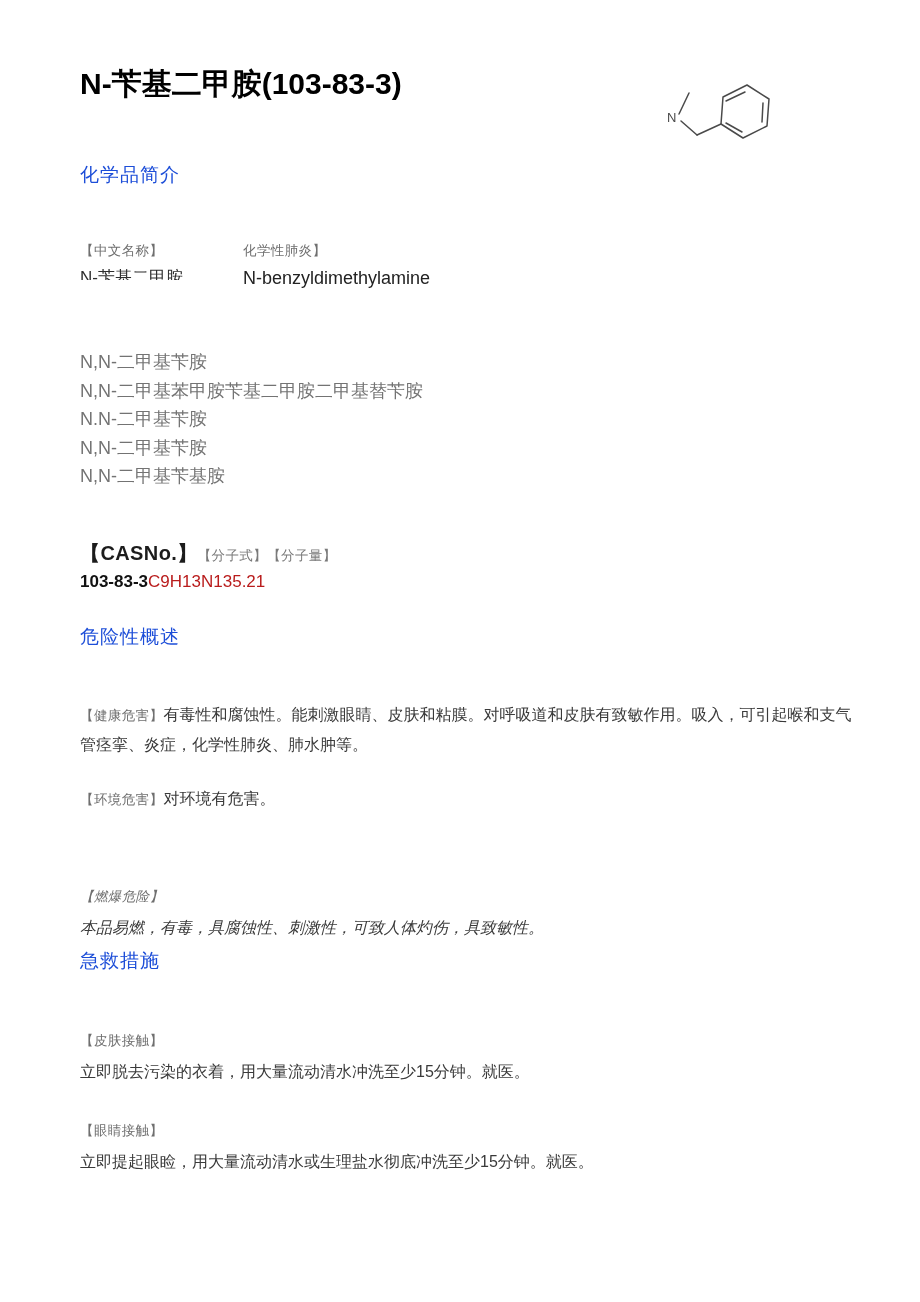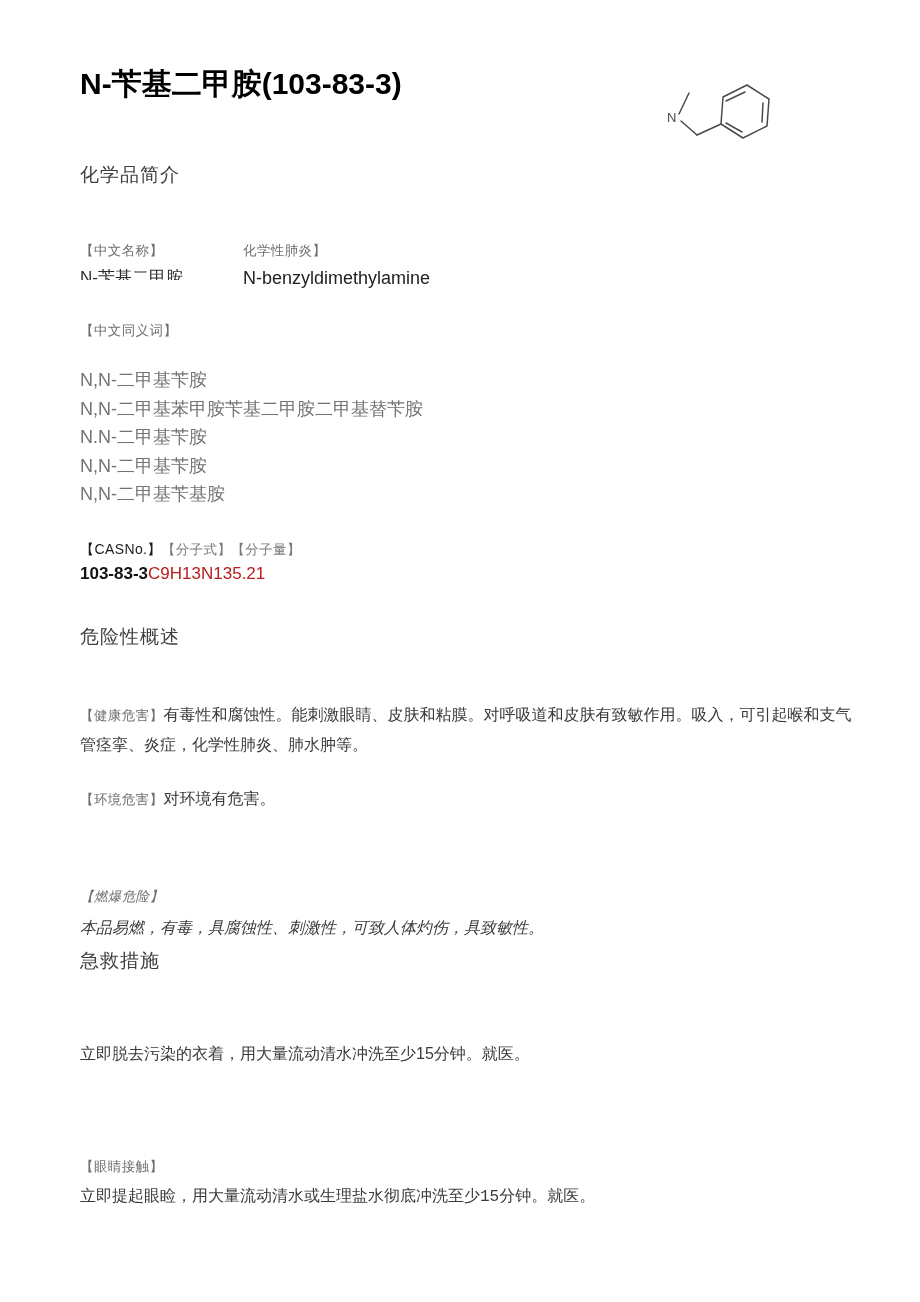--- a/index.html
+++ b/index.html
@@ -57,44 +57,44 @@
     display: block;
   }
 
   
   .section-heading {
     position: absolute;
     left: 80px;
     margin: 0;
     font-size: 19px;
     font-weight: normal;
-    color: #404040;
+    color: #1d4ed8;
     letter-spacing: 1px;
     white-space: nowrap;
   }
   #heading-intro  { top: 162px; }
   #heading-hazard { top: 624px; }
   #heading-firstaid { top: 948px; }
 
   
   .block {
     position: absolute;
     left: 80px;
   }
 
   .bracket-label {
     font-size: 13.5px;
     color: #6f6f6f;
     letter-spacing: 0.4px;
     white-space: nowrap;
   }
   .bracket-label.bold {
-    font-weight: normal;
+    font-weight: bold;
     color: #1c1c1c;
-    font-size: 14px;
+    font-size: 20px;
   }
 
   
   #names-block { top: 242px; width: 760px; }
   .name-columns {
     position: relative;
     height: 54px;
   }
   .name-col-cn {
     position: absolute;
@@ -184,21 +184,21 @@
   }
   .entry-inline .bracket-label {
     display: inline;
     font-size: 13.5px;
   }
 
   #entry-health     { top: 700px; width: 782px; }
   #entry-environment{ top: 784px; width: 700px; }
   #entry-fire       { top: 888px; width: 760px; font-style: italic; }
   #entry-skin       { top: 1032px; width: 760px; }
-  #entry-eye        { top: 1158px; width: 760px; font-family: Liberation Mono, monospace; }
+  #entry-eye        { top: 1122px; width: 760px; }
 
   #entry-health .entry-body {
     margin-top: 0;
     text-indent: 0;
   }
 </style>
 </head>
 <body>
 
 <div class="page">
@@ -236,21 +236,20 @@
         <span class="clipped-name">N-苄基二甲胺</span>
       </div>
       <div class="name-col-en">
         <span class="bracket-label">化学性肺炎】</span>
         <span class="en-name">N-benzyldimethylamine</span>
       </div>
     </div>
   </div>
 
   <div class="block" id="synonyms-block">
-    <span class="bracket-label">【中文同义词】</span>
     <ul class="synonym-list">
       <li>N,N-二甲基苄胺</li>
       <li>N,N-二甲基苯甲胺苄基二甲胺二甲基替苄胺</li>
       <li>N.N-二甲基苄胺</li>
       <li>N,N-二甲基苄胺</li>
       <li>N,N-二甲基苄基胺</li>
     </ul>
   </div>
 
   <div class="block" id="ids-block">
@@ -277,20 +276,21 @@
   </div>
 
   <div class="entry" id="entry-fire">
     <span class="bracket-label">【燃爆危险】</span>
     <div class="entry-body">本品易燃，有毒，具腐蚀性、刺激性，可致人体灼伤，具致敏性。</div>
   </div>
 
   <h2 class="section-heading" id="heading-firstaid">急救措施</h2>
 
   <div class="entry" id="entry-skin">
+    <span class="bracket-label">【皮肤接触】</span>
     <div class="entry-body">立即脱去污染的衣着，用大量流动清水冲洗至少15分钟。就医。</div>
   </div>
 
   <div class="entry" id="entry-eye">
     <span class="bracket-label">【眼睛接触】</span>
     <div class="entry-body">立即提起眼睑，用大量流动清水或生理盐水彻底冲洗至少15分钟。就医。</div>
   </div>
 
 </div>
 

